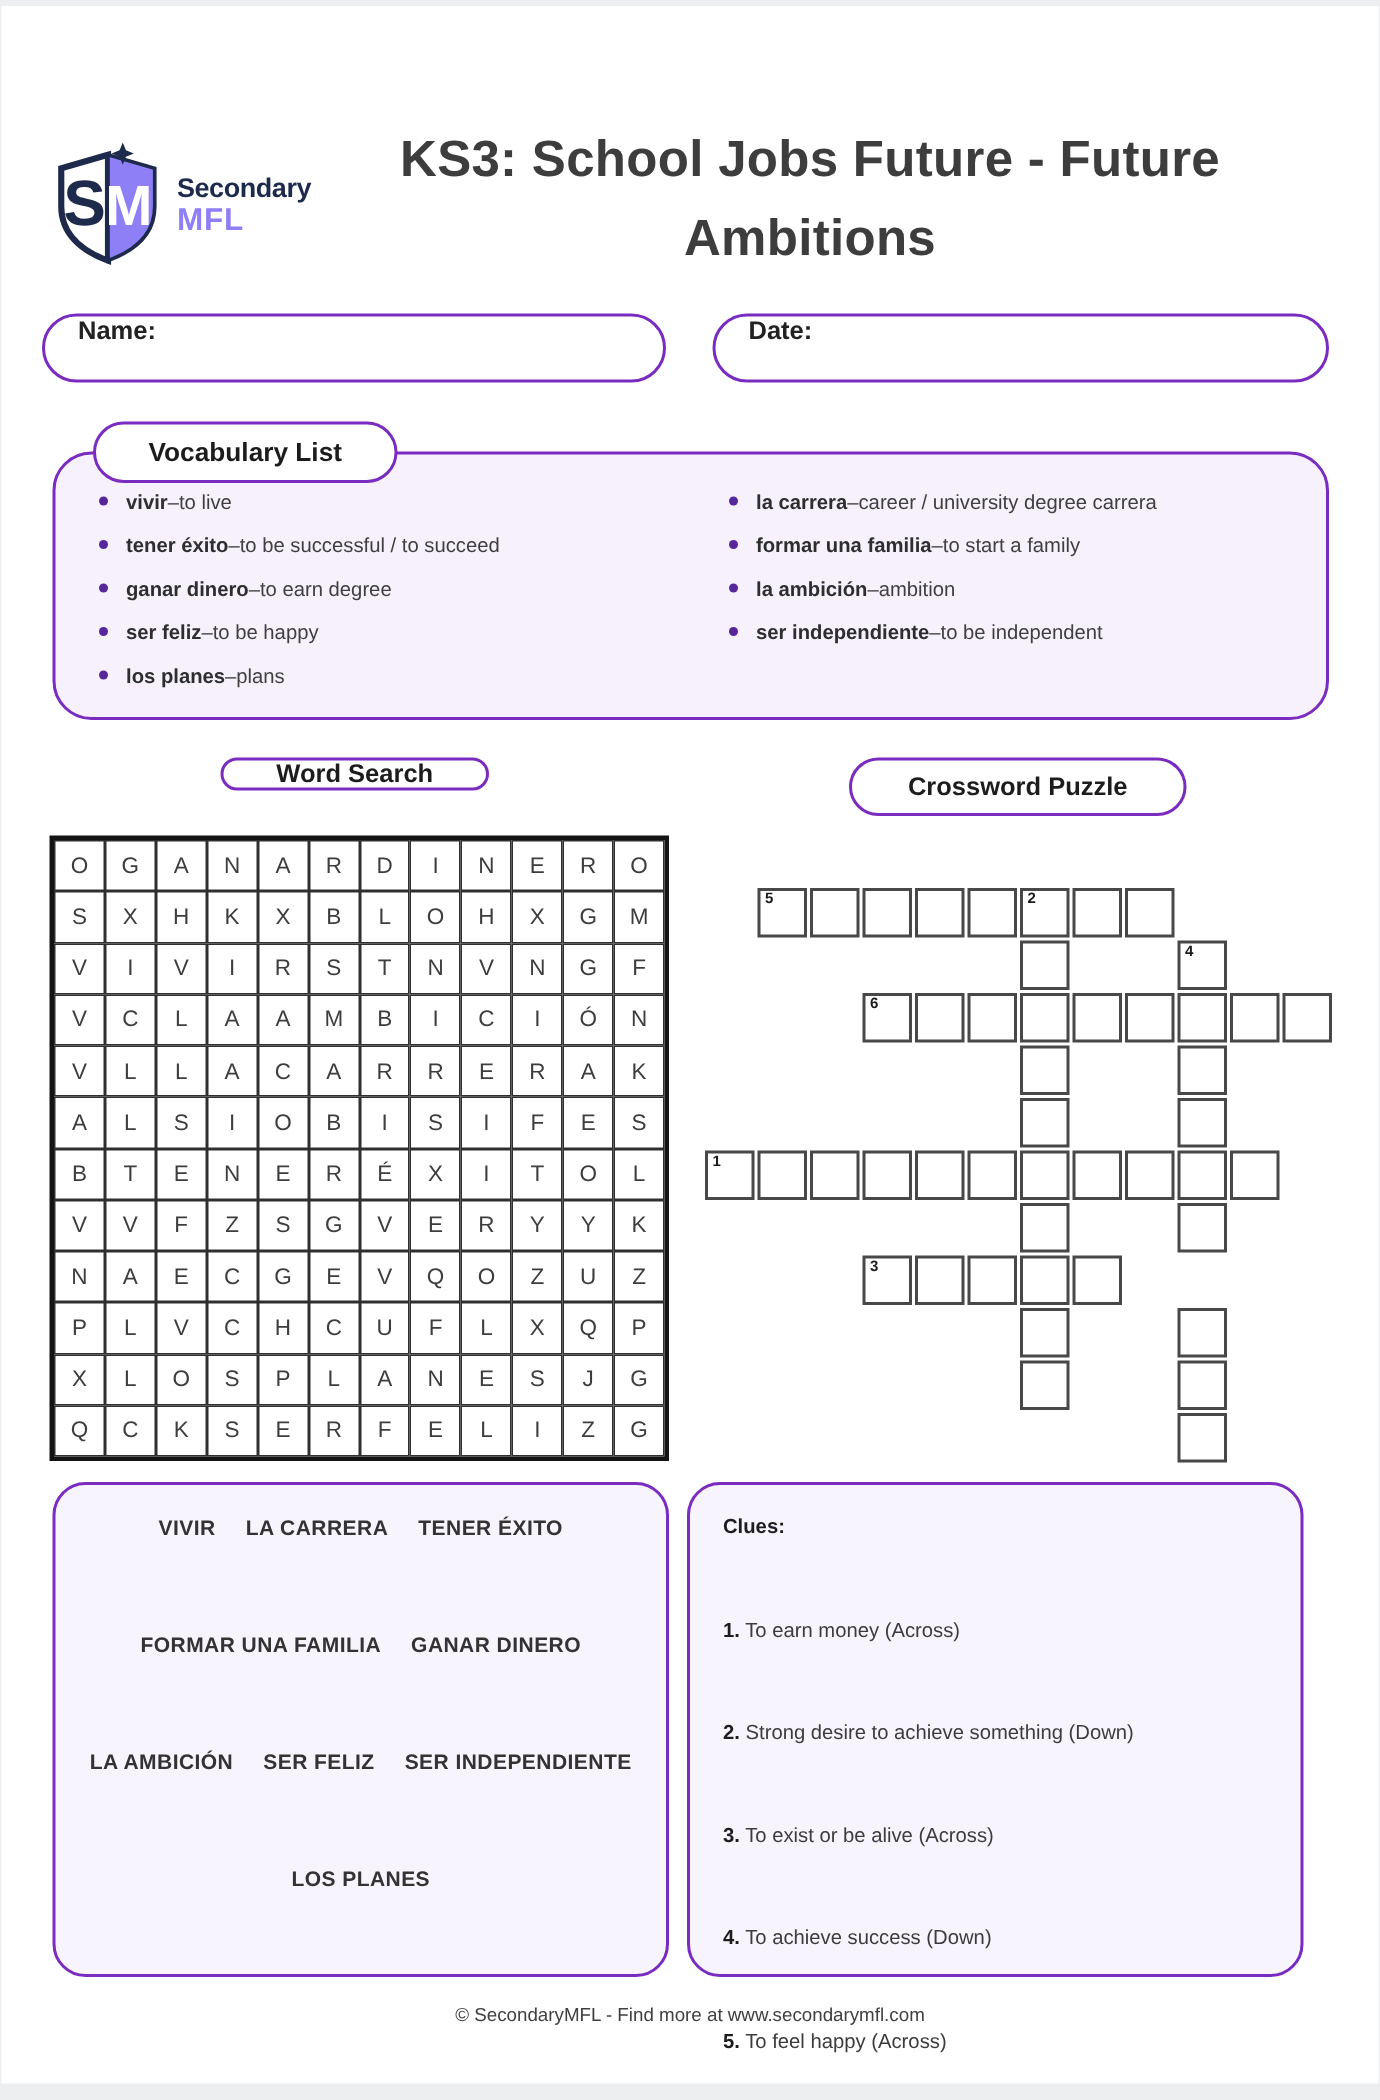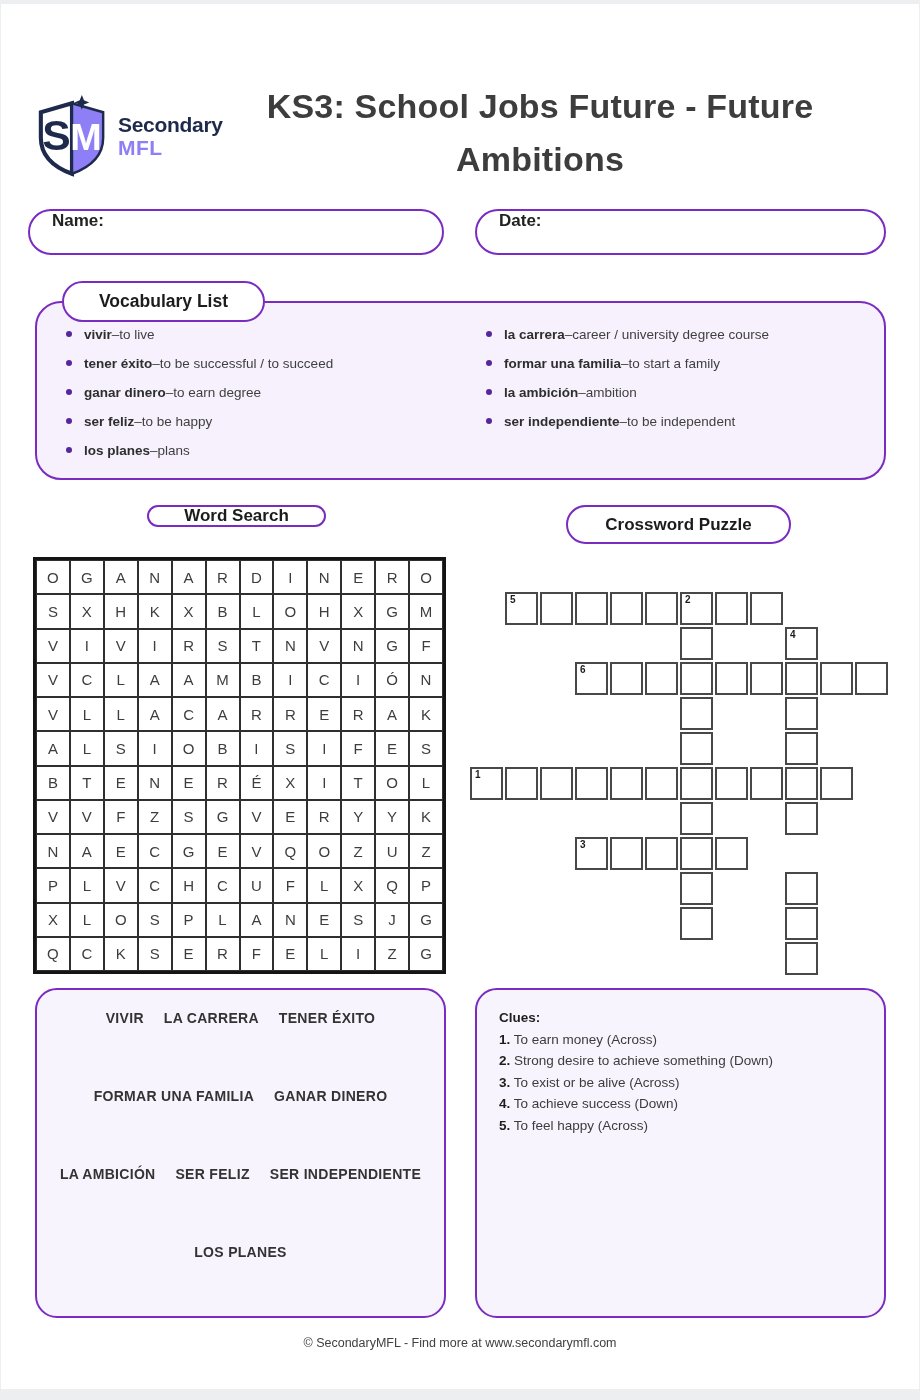--- a/index.html
+++ b/index.html
@@ -8,21 +8,21 @@
     background:#eceef0;
     font-family:"Liberation Sans","DejaVu Sans",sans-serif;
     -webkit-font-smoothing:antialiased;
   }
   .page{position:absolute;left:1px;right:1px;top:4px;bottom:11px;background:#ffffff;}
   .abs{position:absolute;}
 
   
   .logo-wrap{left:30px;top:93px;width:230px;height:86px;display:flex;align-items:center;}
   .wordmark{margin-left:4px;line-height:1;}
-  .wordmark .top{font-size:21px;font-weight:800;color:#1e2a4b;letter-spacing:-0.3px;display:block;}
+  .wordmark .top{font-size:18px;font-weight:800;color:#1e2a4b;letter-spacing:-0.3px;display:block;}
   .wordmark .bottom{font-size:21px;font-weight:800;color:#8f7ff7;letter-spacing:0.5px;display:block;margin-top:2px;}
   .title{left:195px;top:80px;width:690px;text-align:center;
     font-size:34px;font-weight:800;color:#3d3d3d;line-height:1.55;letter-spacing:0.2px;}
 
   
   .field-box{height:46px;border:2.5px solid #7a2bc0;border-radius:23px;background:#fff;
     display:flex;align-items:flex-start;padding-left:22px;box-sizing:border-box;}
   .field-box .lbl{font-size:17px;font-weight:600;color:#222;}
   .name-box{left:28px;top:209px;width:416px;}
   .date-box{left:475px;top:209px;width:411px;}
@@ -57,24 +57,24 @@
   .cw-cell{position:absolute;width:33px;height:33px;background:#fff;border:2px solid #484848;box-sizing:border-box;}
   .cw-num{position:absolute;top:1px;left:3px;font-size:10px;font-weight:700;color:#1c1c1c;line-height:1;}
 
   
   .bank-box{left:35px;top:988px;width:411px;height:330px;background:#f8f4fd;
     border:2.5px solid #7a2bc0;border-radius:22px;box-sizing:border-box;}
   .wb-line{position:absolute;left:0;right:0;display:flex;justify-content:center;gap:20px;
     font-size:14px;font-weight:600;letter-spacing:0.3px;color:#333;}
 
   
-  .clues-box{left:475px;top:988px;width:411px;height:330px;background:#f8f4fd;
+  .clues-box{left:458px;top:988px;width:411px;height:330px;background:#f8f4fd;
     border:2.5px solid #7a2bc0;border-radius:22px;box-sizing:border-box;padding:17px 22px;}
   .clues-heading{font-size:13.5px;font-weight:700;color:#1d1d1d;line-height:21.5px;}
-  .clue-line{font-size:13.5px;color:#3c3c3c;line-height:21.5px;}
+  .clue-line{font-size:13.5px;color:#3c3c3c;line-height:21.5px;margin-top:47px;}
   .clue-line b{color:#1d1d1d;}
 
   .footer{left:0;right:0;top:1336px;text-align:center;font-size:12.5px;color:#404040;}
 </style>
 </head>
 <body>
 
 <div class="page"></div>
 
 <div class="abs logo-wrap">
@@ -132,21 +132,21 @@
       <span class="term">los planes</span>
       <span> – </span>
       <span>plans</span>
     </li>
   </ul>
 <ul class="abs vocab-col col-right">
     <li>
       <span class="dot"></span>
       <span class="term">la carrera</span>
       <span> – </span>
-      <span>career / university degree course</span>
+      <span>career / university degree carrera</span>
     </li>
     <li>
       <span class="dot"></span>
       <span class="term">formar una familia</span>
       <span> – </span>
       <span>to start a family</span>
     </li>
     <li>
       <span class="dot"></span>
       <span class="term">la ambición</span>

